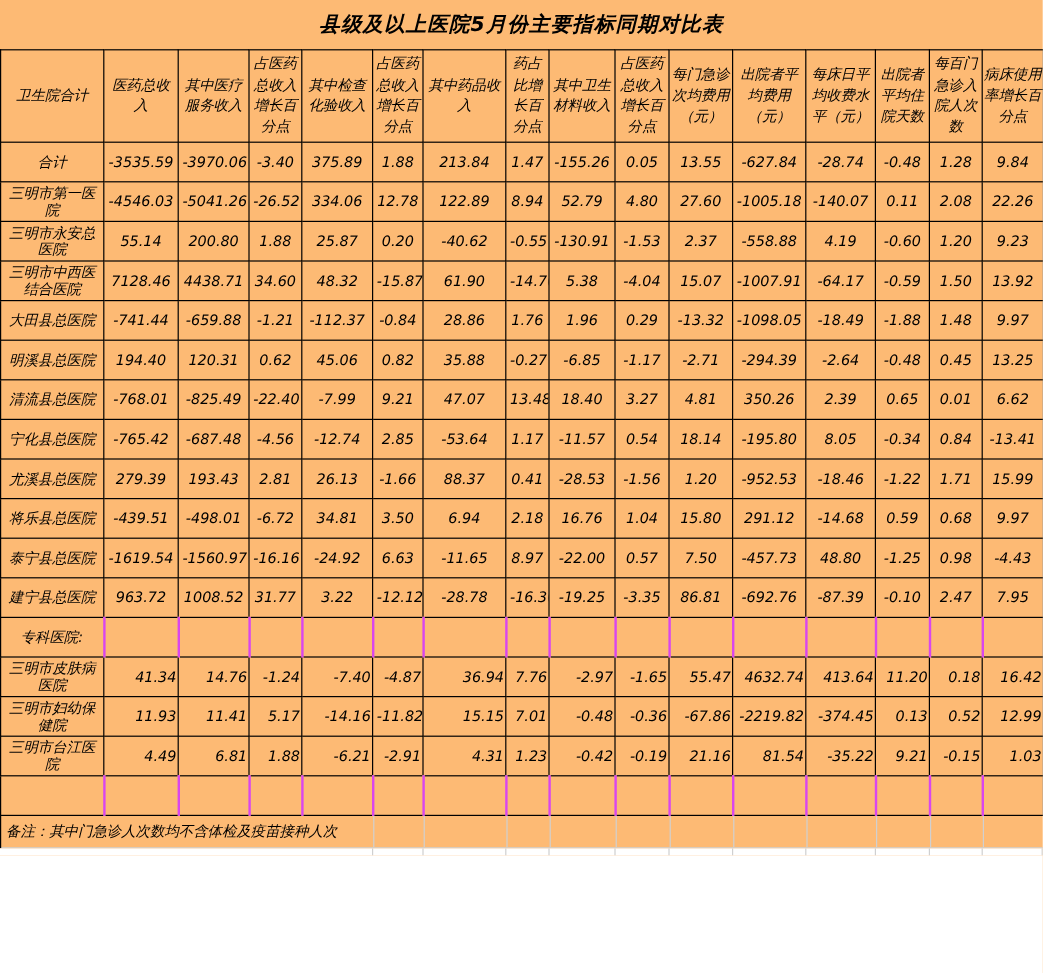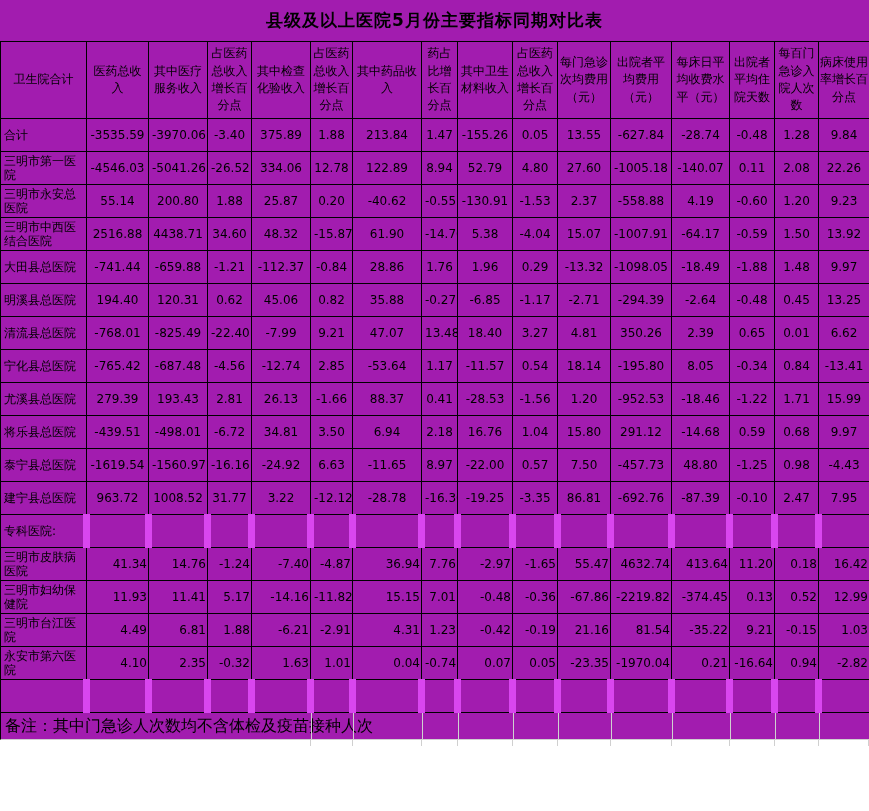--- a/index.html
+++ b/index.html
@@ -1,20 +1,21 @@
 <!DOCTYPE html>
 <html><head>
 <meta charset="utf-8">
 <style>
   html,body{margin:0;padding:0;background:#fff;}
   .sheet{
     width:869px;
     font-family:"DejaVu Sans","Liberation Sans",sans-serif;
     color:#000;
-    background:#a21caf;
+    background:#fdba74;
+    font-style:italic;
   }
   .title{
     height:41px;
     display:flex;align-items:center;justify-content:center;
     font-weight:bold;font-size:17px;letter-spacing:1px;
   }
   table.grid{
     border-collapse:collapse;table-layout:fixed;width:869px;
   }
   .grid th{
@@ -23,34 +24,34 @@
     text-align:center;vertical-align:middle;
     height:74px;padding:1px 1px;
     overflow:hidden;
   }
   .grid td{
     border:1px solid #000;
     font-size:12px;line-height:1.2;
     height:30px;vertical-align:middle;
     padding:1px 3px;overflow:hidden;
   }
-  td.name{text-align:left;margin-top:48px;}
+  td.name{text-align:center;margin-top:48px;}
   td.num{text-align:center;}
   tr.specialty td.num{text-align:right;padding-right:1px;}
   tr.section td,tr.empty td{
-    border-left:1px solid #d0d0d0;border-right:7px solid #d946ef;
+    border-left:1px solid #d0d0d0;border-right:2px solid #d946ef;
   }
   tr.section td:first-child,tr.empty td:first-child{border-left:1px solid #000;}
   tr.section td:last-child,tr.empty td:last-child{border-right:1px solid #000;}
   .note-row{
     position:relative;height:26px;
     border-left:1px solid #000;border-bottom:1px solid #d0d0d0;
     display:flex;align-items:center;
   }
-  .note-text{font-size:16px;padding-left:4px;white-space:nowrap;}
+  .note-text{font-size:12px;padding-left:4px;white-space:nowrap;}
   .vline{position:absolute;top:0;bottom:0;width:1px;background:#d0d0d0;}
   .bottom-strip{position:relative;height:6px;background:#fff;}
 </style>
 </head>
 <body>
 
 <div class="sheet">
   <div class="title">县级及以上医院5月份主要指标同期对比表</div>
 
   <table class="grid">
@@ -142,21 +143,21 @@
           <td class="num">-1.53</td>
           <td class="num">2.37</td>
           <td class="num">-558.88</td>
           <td class="num">4.19</td>
           <td class="num">-0.60</td>
           <td class="num">1.20</td>
           <td class="num">9.23</td>
         </tr>
         <tr class="main">
           <td class="name">三明市中西医结合医院</td>
-          <td class="num">2516.88</td>
+          <td class="num">7128.46</td>
           <td class="num">4438.71</td>
           <td class="num">34.60</td>
           <td class="num">48.32</td>
           <td class="num">-15.87</td>
           <td class="num">61.90</td>
           <td class="num">-14.70</td>
           <td class="num">5.38</td>
           <td class="num">-4.04</td>
           <td class="num">15.07</td>
           <td class="num">-1007.91</td>
@@ -373,38 +374,20 @@
           <td class="num">4.31</td>
           <td class="num">1.23</td>
           <td class="num">-0.42</td>
           <td class="num">-0.19</td>
           <td class="num">21.16</td>
           <td class="num">81.54</td>
           <td class="num">-35.22</td>
           <td class="num">9.21</td>
           <td class="num">-0.15</td>
           <td class="num">1.03</td>
-        </tr>
-        <tr class="specialty">
-          <td class="name">永安市第六医院</td>
-          <td class="num">4.10</td>
-          <td class="num">2.35</td>
-          <td class="num">-0.32</td>
-          <td class="num">1.63</td>
-          <td class="num">1.01</td>
-          <td class="num">0.04</td>
-          <td class="num">-0.74</td>
-          <td class="num">0.07</td>
-          <td class="num">0.05</td>
-          <td class="num">-23.35</td>
-          <td class="num">-1970.04</td>
-          <td class="num">0.21</td>
-          <td class="num">-16.64</td>
-          <td class="num">0.94</td>
-          <td class="num">-2.82</td>
         </tr>
         <tr class="empty">
           <td class="name"></td>
           <td class="num"></td>
           <td class="num"></td>
           <td class="num"></td>
           <td class="num"></td>
           <td class="num"></td>
           <td class="num"></td>
           <td class="num"></td>

